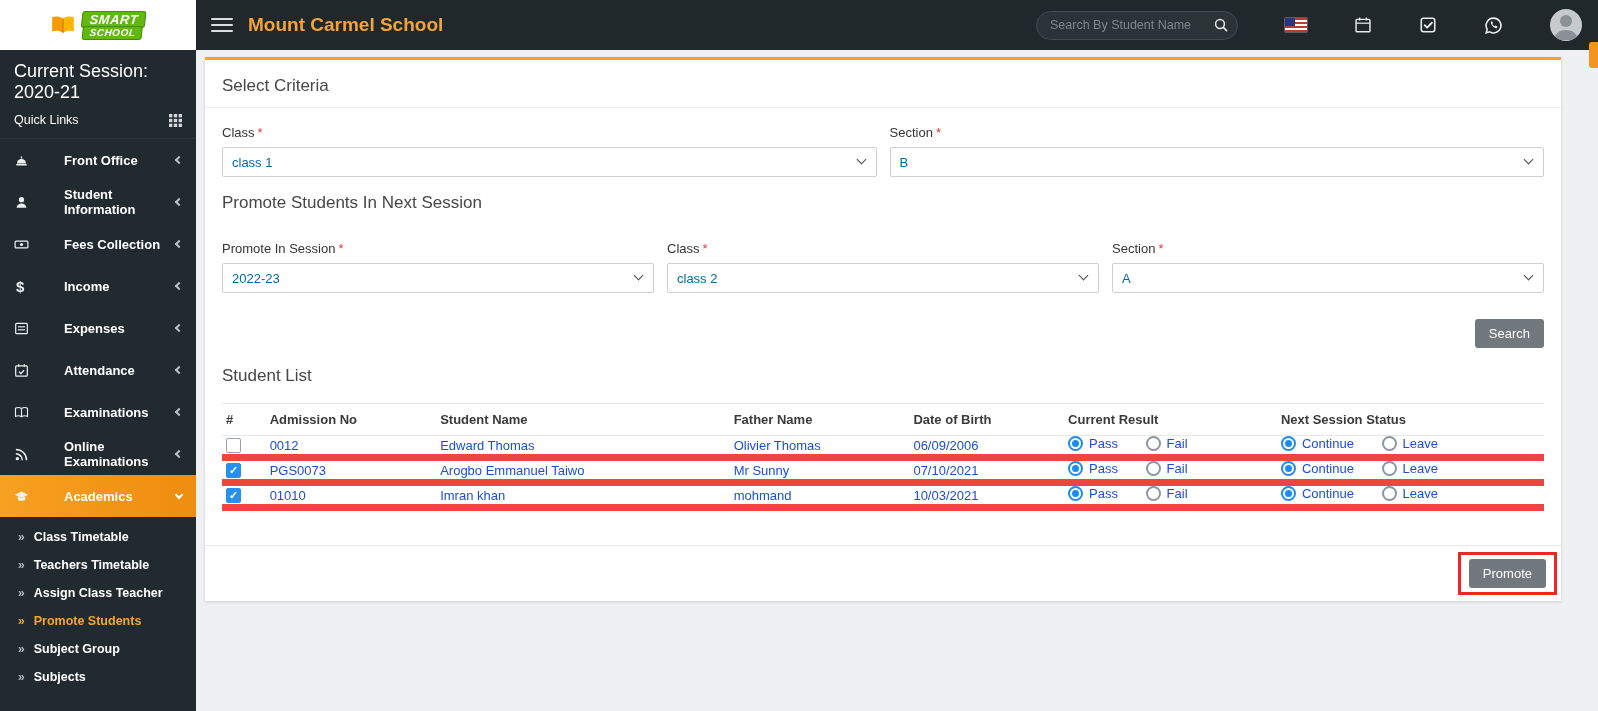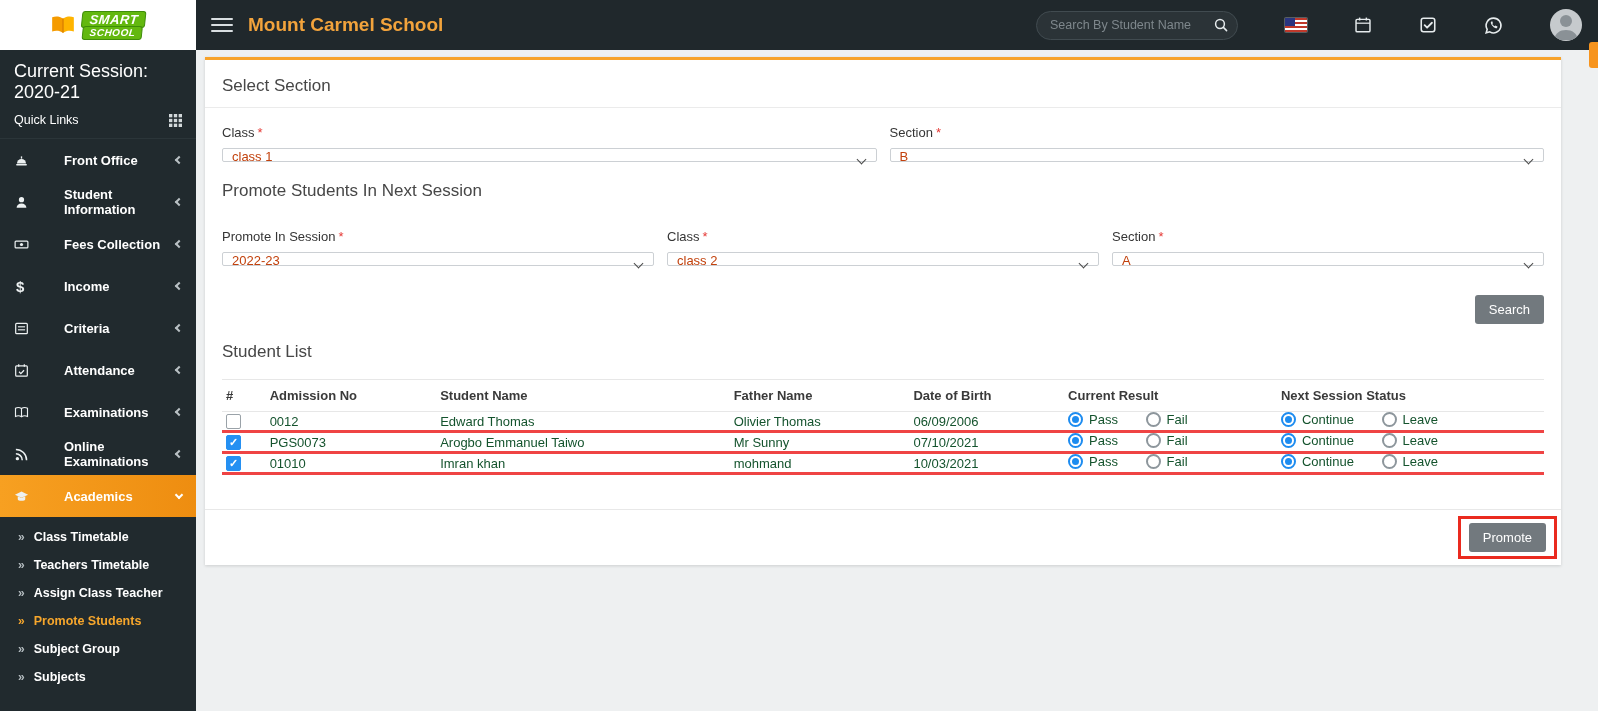--- a/index.html
+++ b/index.html
@@ -47,28 +47,28 @@
   
   .main { position:fixed; left:196px; top:50px; right:0; bottom:0; overflow:auto; background:#eef0f1; padding:7px 37px 20px 9px; }
   .card { background:#fff; border-top:3px solid #f7a22a; box-shadow:0 1px 3px rgba(0,0,0,.14); padding:0 17px 4px; }
   .card h2 { font-size:17px; font-weight:500; color:#474747; padding:16px 0 11px; }
   .divider { border-bottom:1px solid #ebebeb; margin:0 -17px; }
   .form-row { display:flex; gap:13px; margin:17px 0 6px; }
   .field { flex:1; min-width:0; }
   .field label { display:block; font-size:13px; color:#353535; margin-bottom:7px; }
   .req::after { content:"*"; color:#e53935; margin-left:3px; font-size:13px; }
   .selwrap { position:relative; }
-  .selwrap select { width:100%; height:14px; appearance:none; -webkit-appearance:none; border:1px solid #ccd0d4; border-radius:2px; background:#fff; color:#c2410c; font-size:13px; padding:0 26px 0 9px; outline:none; font-family:"Liberation Sans", sans-serif; }
+  .selwrap select { width:100%; height:30px; appearance:none; -webkit-appearance:none; border:1px solid #ccd0d4; border-radius:2px; background:#fff; color:#0369a1; font-size:13px; padding:0 26px 0 9px; outline:none; font-family:"Liberation Sans", sans-serif; }
   .selwrap .chev { position:absolute; right:12px; top:9px; width:7px; height:7px; border-right:1.6px solid #4a4a4a; border-bottom:1.6px solid #4a4a4a; transform:rotate(45deg); pointer-events:none; }
   .btn { background:#72797e; color:#fff; border:none; border-radius:3px; font-size:13px; padding:7px 14px; cursor:pointer; font-family:"Liberation Sans", sans-serif; }
   .search-row { text-align:right; margin:26px 0 2px; }
 
   .table { width:100%; border-collapse:collapse; table-layout:fixed; margin-top:6px; }
   .table th { text-align:left; font-size:13px; color:#3a3a3a; font-weight:bold; padding:8px 4px; border-top:1px solid #e7e7e7; border-bottom:1px solid #e7e7e7; }
-  .table td { font-size:13px; color:#14532d; padding:0 4px; border-bottom:3px solid #ef4444; vertical-align:middle; }
+  .table td { font-size:13px; color:#1d4ed8; padding:0 4px; border-bottom:7px solid #ef4444; vertical-align:middle; }
 
   .cb { display:inline-block; width:15px; height:15px; border:1px solid #9aa2a8; border-radius:2px; background:#fff; position:relative; vertical-align:middle; cursor:pointer; }
   .cb.checked { background:#2590f2; border-color:#2590f2; }
   .cb.checked::after { content:"\2713"; color:#fff; font-size:11px; font-weight:bold; position:absolute; left:2px; top:0; line-height:13px; }
   .ropt { display:inline-flex; align-items:center; gap:6px; margin-right:24px; cursor:pointer; }
   .radio { display:inline-block; width:15px; height:15px; border:2px solid #8d969c; border-radius:50%; position:relative; flex:none; }
   .radio.checked { border-color:#1d8cf0; }
   .radio.checked::after { content:""; position:absolute; left:2px; top:2px; right:2px; bottom:2px; background:#1d8cf0; border-radius:50%; }
 
   .footer-row { border-top:1px solid #e8e8e8; margin:34px -17px 0; padding:6px 4px 2px; text-align:right; }
@@ -201,21 +201,21 @@
       <span class="chev-l"></span>
   </div>
   <div class="mitem">
     <span class="micon">
         <svg viewBox="0 0 16 16">
           <rect x="1.8" y="2.6" width="12.4" height="10.8" rx="1" fill="none" stroke="currentColor" stroke-width="1.3"></rect>
           <line x1="4.2" y1="6.2" x2="11.8" y2="6.2" stroke="currentColor" stroke-width="1.2"></line>
           <line x1="4.2" y1="9.4" x2="11.8" y2="9.4" stroke="currentColor" stroke-width="1.2"></line>
         </svg>
       </span>
-    <span class="mlabel">Criteria</span>
+    <span class="mlabel">Expenses</span>
       <span class="chev-l"></span>
   </div>
   <div class="mitem">
     <span class="micon">
         <svg viewBox="0 0 16 16">
           <rect x="1.8" y="3" width="12.4" height="11" rx="1" fill="none" stroke="currentColor" stroke-width="1.3"></rect>
           <line x1="5" y1="1.4" x2="5" y2="4" stroke="currentColor" stroke-width="1.3"></line>
           <line x1="11" y1="1.4" x2="11" y2="4" stroke="currentColor" stroke-width="1.3"></line>
           <path d="M5.4 9.4l1.9 1.9 3.4-3.6" fill="none" stroke="currentColor" stroke-width="1.4"></path>
         </svg>
@@ -278,21 +278,21 @@
       </div>
     <div class="sitem">
         <span class="arr">»</span>
         <span>Subjects</span>
       </div>
   </div>
 </div>
 
 <div class="main">
   <div class="card">
-    <h2>Select Section</h2>
+    <h2>Select Criteria</h2>
     <div class="divider"></div>
 
     <div class="form-row">
       <div class="field">
         <label><span>Class</span><span class="req"></span></label>
         <div class="selwrap">
           <select><option>class 1</option></select>
           <span class="chev"></span>
         </div>
       </div>

